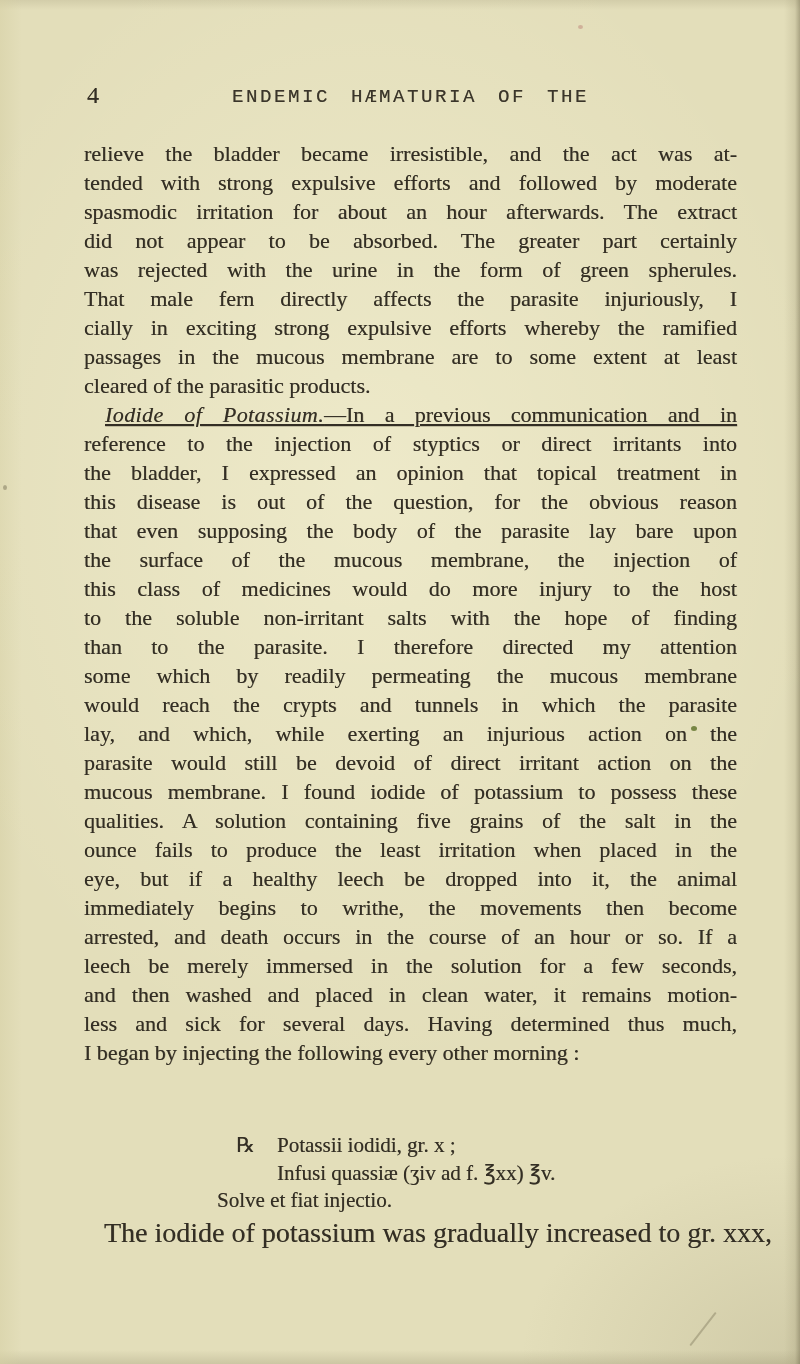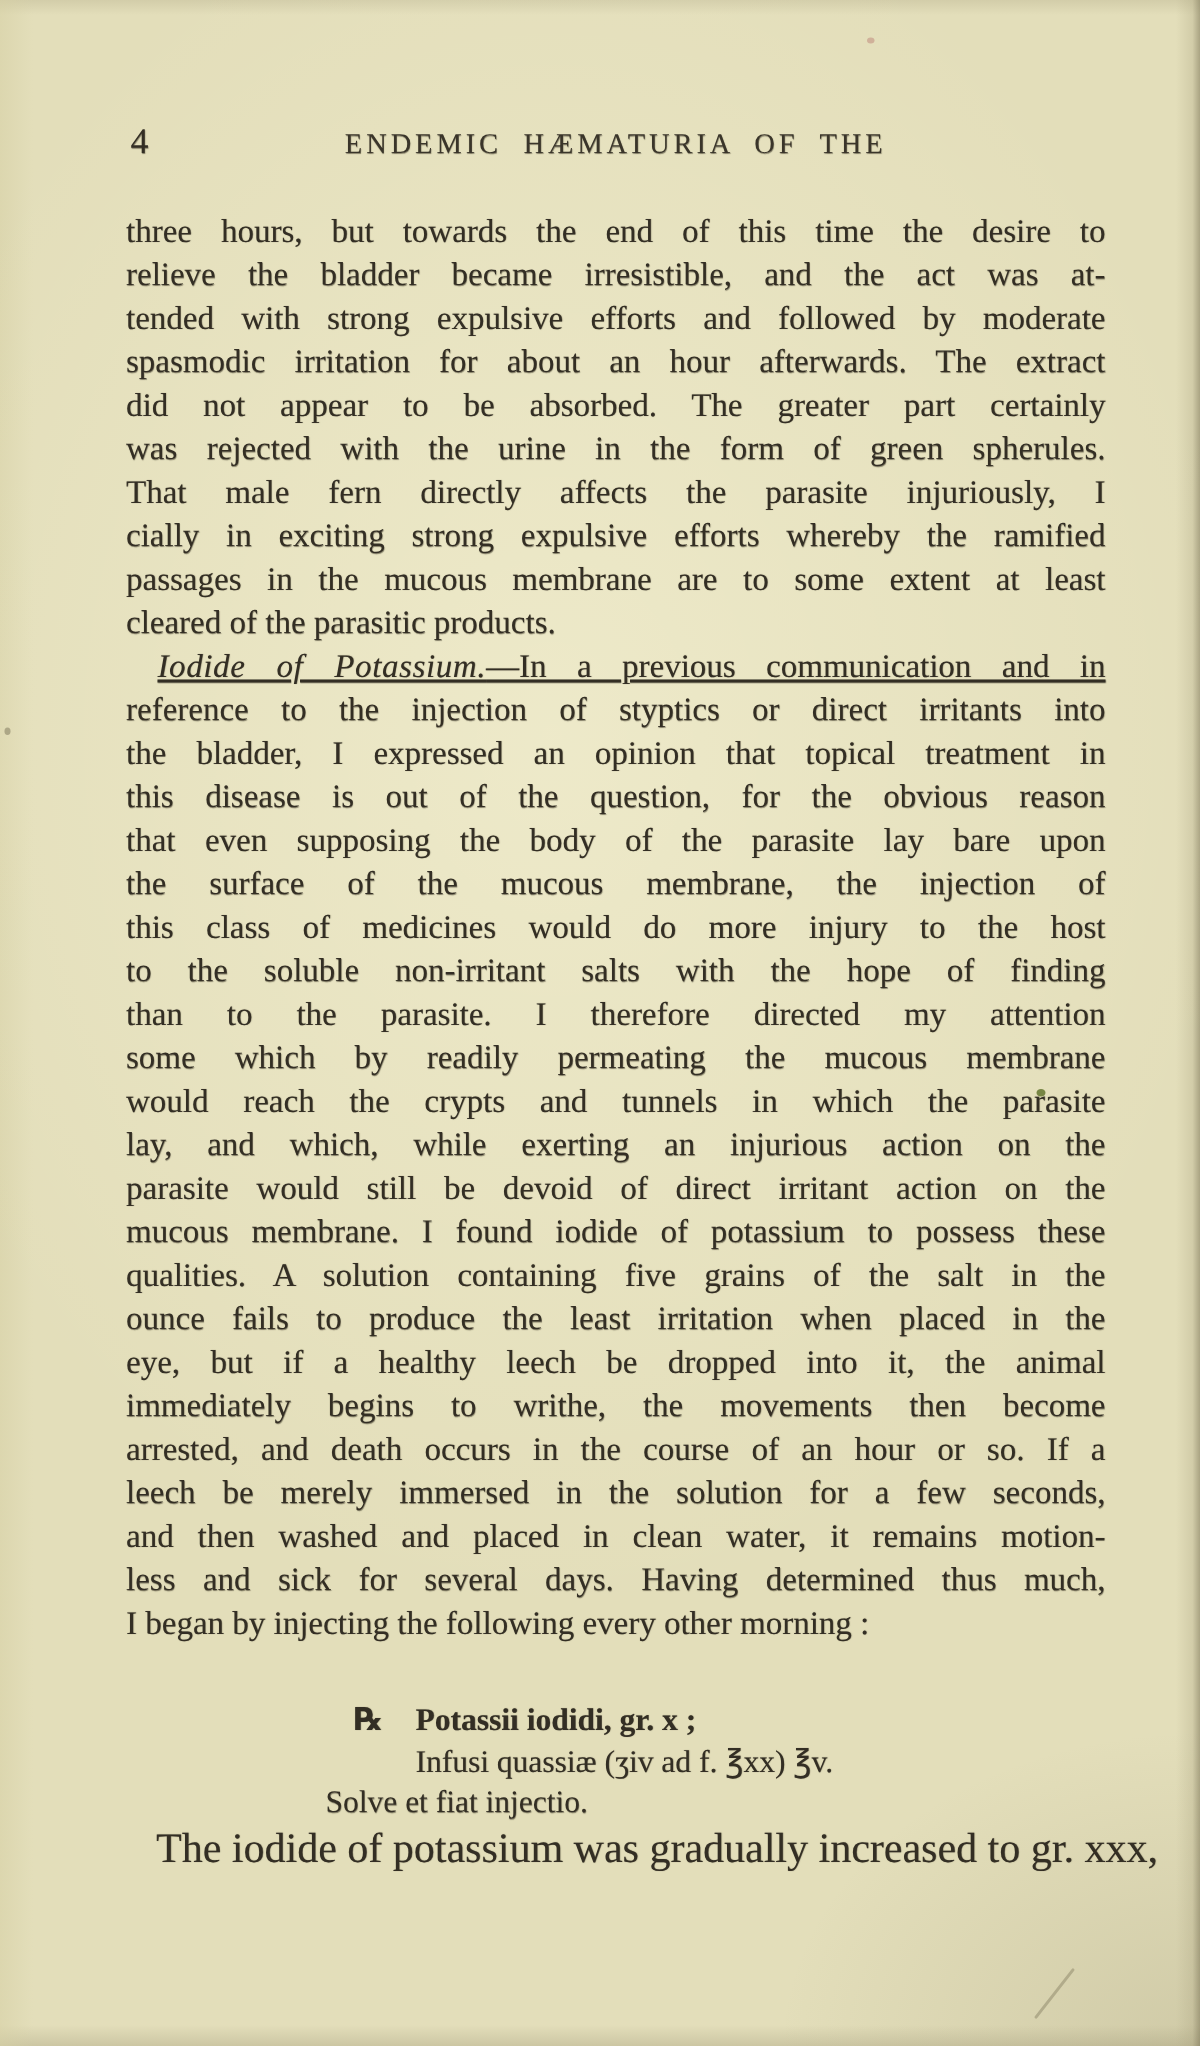--- a/index.html
+++ b/index.html
@@ -31,20 +31,21 @@
   .runhead {
     position: absolute;
     left: 84px; top: 86px;
     width: 653px;
     text-align: center;
     font-size: 19px;
     line-height: 22px;
     letter-spacing: 2.6px;
     word-spacing: 7px;
     color: #3a352a;
+    font-family: Liberation Mono, monospace;
   }
 
   .bodyblock {
     position: absolute;
     left: 84px; top: 139px;
     width: 653px;
   }
   .tline {
     height: 29px;
     line-height: 29px;
@@ -59,21 +60,21 @@
   .tline.ind { padding-left: 21px; text-decoration: underline; }
   .tline i { font-style: italic; letter-spacing: 0.4px; }
 
   .rxblock {
     position: absolute;
     left: 84px; top: 1132px;
     width: 653px;
     font-size: 21px;
     line-height: 27.5px;
   }
-  .rx-l1 { padding-left: 152px; font-weight: bold; }
+  .rx-l1 { padding-left: 152px; }
   .rx-sym { display: inline-block; width: 41px; font-family: "DejaVu Serif", "DejaVu Sans", serif; }
   .rx-l2 { padding-left: 193px; font-family: "Liberation Serif", "DejaVu Serif", "DejaVu Sans", serif; }
   .rx-l3 { padding-left: 133px; }
 
   .closing {
     position: absolute;
     left: 84px; top: 1218px;
     width: 653px;
     font-size: 28px;
     line-height: 29px;
@@ -100,21 +101,20 @@
 </head>
 <body>
 
 <div class="page">
 
   <div class="pagenum ink">4</div>
 
   <div class="runhead ink">ENDEMIC HÆMATURIA OF THE</div>
 
   <div class="bodyblock" id="bodyLines">
-      <div class="tline">three hours, but towards the end of this time the desire to</div>
       <div class="tline">relieve the bladder became irresistible, and the act was at-</div>
       <div class="tline">tended with strong expulsive efforts and followed by moderate</div>
       <div class="tline">spasmodic irritation for about an hour afterwards.  The extract</div>
       <div class="tline">did not appear to be absorbed.  The greater part certainly</div>
       <div class="tline">was rejected with the urine in the form of green spherules.</div>
       <div class="tline">That male fern directly affects the parasite injuriously, I</div>
       <div class="tline">cially in exciting strong expulsive efforts whereby the ramified</div>
       <div class="tline">passages in the mucous membrane are to some extent at least</div>
       <div class="tline nojust">cleared of the parasitic products.</div>
       <div class="tline ind"><i>Iodide of Potassium.</i>—In a previous communication and in</div>

